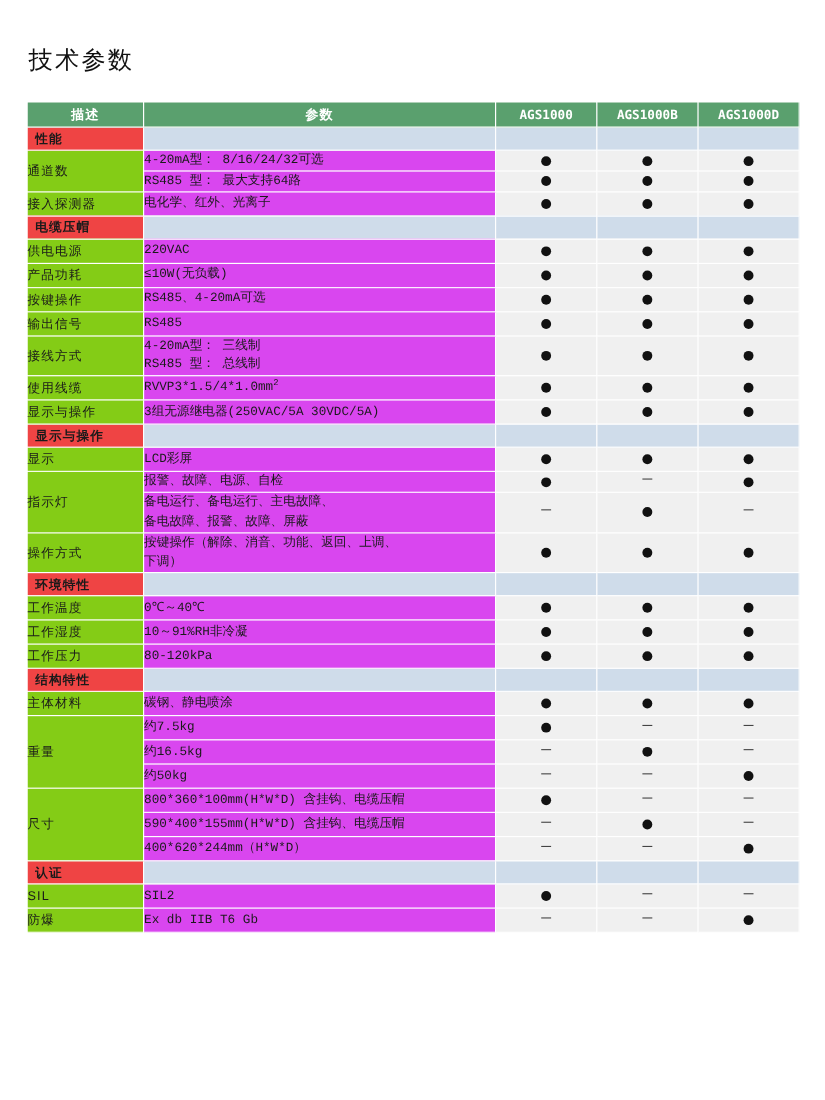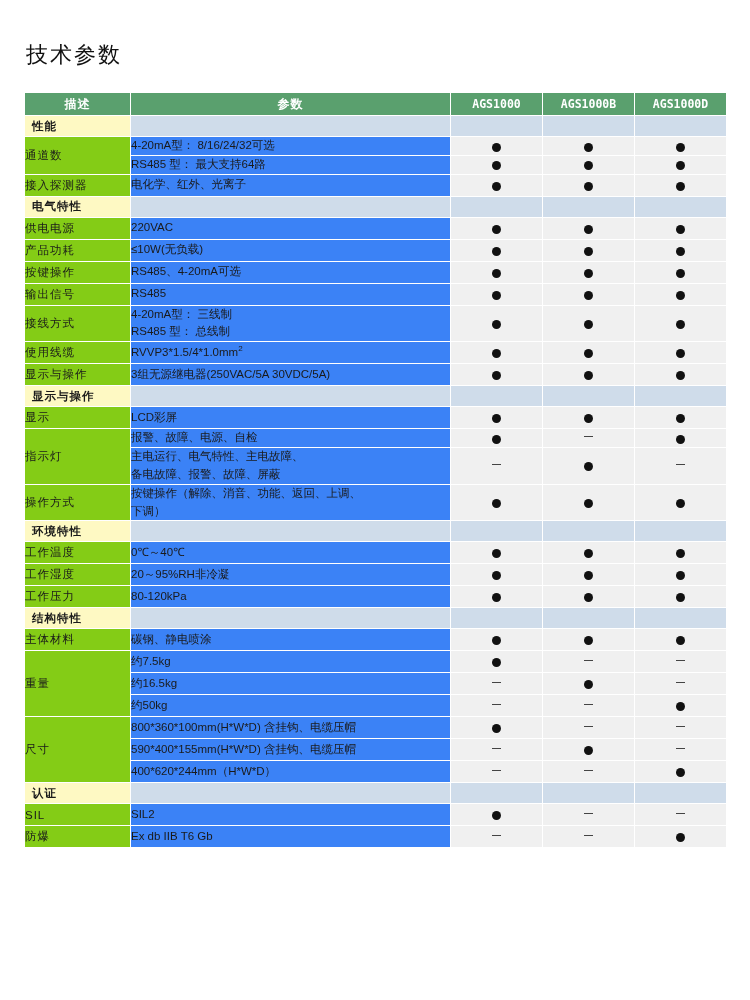--- a/index.html
+++ b/index.html
@@ -56,44 +56,45 @@
     border: 1px solid #ffffff;
   }
   thead th.model {
     font-family: "DejaVu Sans Mono", monospace;
     letter-spacing: 0;
     font-size: 11.5px;
   }
 
   
   tr.section td {
-    background: #fef9c3;
+    background: #ef4444;
     font-weight: bold;
     height: 20px;
     color: #1a1a1a;
     padding-left: 7px;
     letter-spacing: 1px;
   }
   tr.section td.blank {
     background: #cfdcea;
   }
 
   
   td.desc {
     background: #84cc16;
     padding-left: 7px;
     letter-spacing: 1px;
     color: #1a1a1a;
   }
   
   td.param {
-    background: #3b82f6;
+    background: #d946ef;
     padding: 3px 8px;
     line-height: 1.55;
     color: #1a1a1a;
+    font-family: Liberation Mono, monospace;
   }
   td.param .ln {
     white-space: nowrap;
   }
   
   td.mark {
     background: #f0f0f0;
     text-align: center;
     color: #111;
     font-size: 11px;
@@ -167,21 +168,21 @@
         <tr class="r-h22">
           <td class="desc">接入探测器</td>
           <td class="param">
             <div class="ln">电化学、红外、光离子</div>
           </td>
           <td class="mark"><span class="dot"></span></td>
           <td class="mark"><span class="dot"></span></td>
           <td class="mark"><span class="dot"></span></td>
         </tr>
         <tr class="section">
-          <td>电气特性</td>
+          <td>电缆压帽</td>
           <td class="blank"></td>
           <td class="blank"></td>
           <td class="blank"></td>
           <td class="blank"></td>
         </tr>
         <tr class="r-h22">
           <td class="desc">供电电源</td>
           <td class="param">
             <div class="ln">220VAC</div>
           </td>
@@ -264,21 +265,21 @@
           <td class="desc" rowspan="2">指示灯</td>
           <td class="param">
             <div class="ln">报警、故障、电源、自检</div>
           </td>
           <td class="mark"><span class="dot"></span></td>
           <td class="mark"><span class="dash"></span></td>
           <td class="mark"><span class="dot"></span></td>
         </tr>
         <tr>
           <td class="param">
-            <div class="ln">主电运行、电气特性、主电故障、</div>
+            <div class="ln">备电运行、备电运行、主电故障、</div>
             <div class="ln">备电故障、报警、故障、屏蔽</div>
           </td>
           <td class="mark"><span class="dash"></span></td>
           <td class="mark"><span class="dot"></span></td>
           <td class="mark"><span class="dash"></span></td>
         </tr>
         <tr class="r-h22">
           <td class="desc">操作方式</td>
           <td class="param">
             <div class="ln">按键操作（解除、消音、功能、返回、上调、</div>
@@ -300,21 +301,21 @@
           <td class="param">
             <div class="ln">0℃～40℃</div>
           </td>
           <td class="mark"><span class="dot"></span></td>
           <td class="mark"><span class="dot"></span></td>
           <td class="mark"><span class="dot"></span></td>
         </tr>
         <tr class="r-h22">
           <td class="desc">工作湿度</td>
           <td class="param">
-            <div class="ln">20～95%RH非冷凝</div>
+            <div class="ln">10～91%RH非冷凝</div>
           </td>
           <td class="mark"><span class="dot"></span></td>
           <td class="mark"><span class="dot"></span></td>
           <td class="mark"><span class="dot"></span></td>
         </tr>
         <tr class="r-h22">
           <td class="desc">工作压力</td>
           <td class="param">
             <div class="ln">80-120kPa</div>
           </td>

